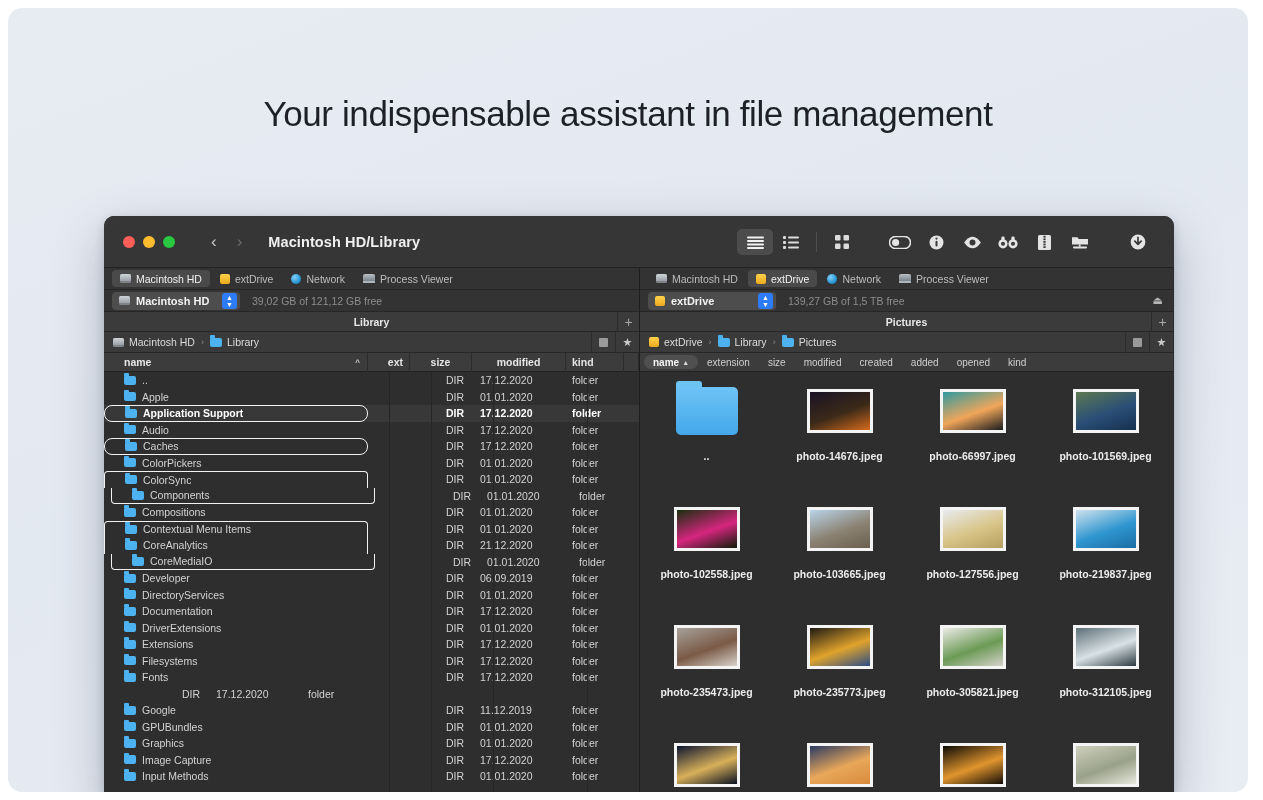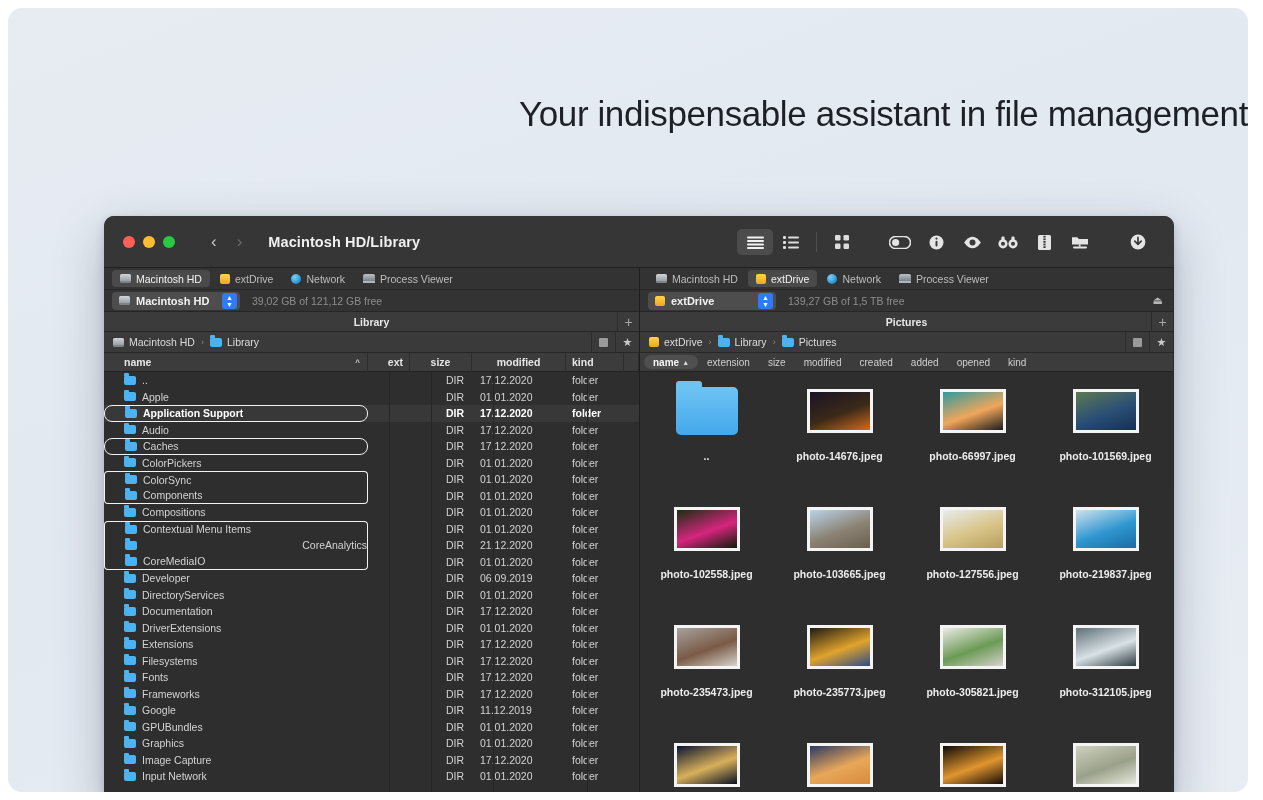--- a/index.html
+++ b/index.html
@@ -15,21 +15,21 @@
     left: 8px; top: 8px;
     width: 1240px; height: 784px;
     background: linear-gradient(160deg, #e7ecf3 0%, #e3e9f1 45%, #e8edf4 100%);
     border-radius: 14px;
     overflow: hidden;
   }
 
   .headline {
     position: absolute;
     left: 0; top: 86px; width: 100%;
-    text-align: right;
+    text-align: center;
     font-size: 35px;
     font-weight: 400;
     letter-spacing: -0.4px;
     color: #1d2026;
     font-family: "Liberation Sans", sans-serif;
   }
 
   
   .app-window {
     position: absolute;
@@ -266,23 +266,23 @@
   .frow.current { background: #383838; }
   .frow.current .nm span.txt, .frow.current .sz, .frow.current .md, .frow.current .kd {
     color: #ffffff; font-weight: 700;
   }
   
   .frow.mark .nm {
     border-top: 1px solid #f2f2f2;
     border-bottom: 1px solid #f2f2f2;
   }
   .frow.mark .nm { border-left: 1px solid #f2f2f2; border-right: 1px solid #f2f2f2; }
-  .frow.mark.grp-mid .nm { border-top: none; border-bottom: none; justify-content: space-between; }
+  .frow.mark.grp-mid .nm { border-top: none; border-bottom: none; }
   .frow.mark.grp-top .nm { border-bottom: none; border-radius: 4px 4px 0 0; }
-  .frow.mark.grp-bot .nm { border-top: none; border-radius: 0 0 4px 4px; }
+  .frow.mark.grp-bot .nm { border-top: none; border-radius: 0 0 4px 4px; margin-left: 7px; }
   .frow.mark.grp-one .nm { border-radius: 8px; }
   .frow.current .nm { background: transparent; }
 
   .vrule { position: absolute; top: 0; bottom: 0; width: 1px; background: #262626; }
 
   
   .sortbar {
     height: 19px;
     background: #3c3c3c;
     display: flex; align-items: center;
@@ -720,24 +720,20 @@
               <div class="nm">
                 <span class="ico ico-folder"></span>
                 <span class="txt">Fonts</span>
               </div>
               <div class="ex"></div>
               <div class="sz">DIR</div>
               <div class="md">17.12.2020</div>
               <div class="kd">folder</div>
             </div>
             <div class="frow ">
-              <div class="nm">
-                <span class="ico ico-folder"></span>
-                <span class="txt">Frameworks</span>
-              </div>
               <div class="ex"></div>
               <div class="sz">DIR</div>
               <div class="md">17.12.2020</div>
               <div class="kd">folder</div>
             </div>
             <div class="frow ">
               <div class="nm">
                 <span class="ico ico-folder"></span>
                 <span class="txt">Google</span>
               </div>
@@ -772,21 +768,21 @@
                 <span class="txt">Image Capture</span>
               </div>
               <div class="ex"></div>
               <div class="sz">DIR</div>
               <div class="md">17.12.2020</div>
               <div class="kd">folder</div>
             </div>
             <div class="frow ">
               <div class="nm">
                 <span class="ico ico-folder"></span>
-                <span class="txt">Input Network</span>
+                <span class="txt">Input Methods</span>
               </div>
               <div class="ex"></div>
               <div class="sz">DIR</div>
               <div class="md">01.01.2020</div>
               <div class="kd">folder</div>
             </div>
             <div class="vrule" style="left: 285px;"></div>
             <div class="vrule" style="left: 327px;"></div>
             <div class="vrule" style="left: 389px;"></div>
             <div class="vrule" style="left: 483px;"></div>

